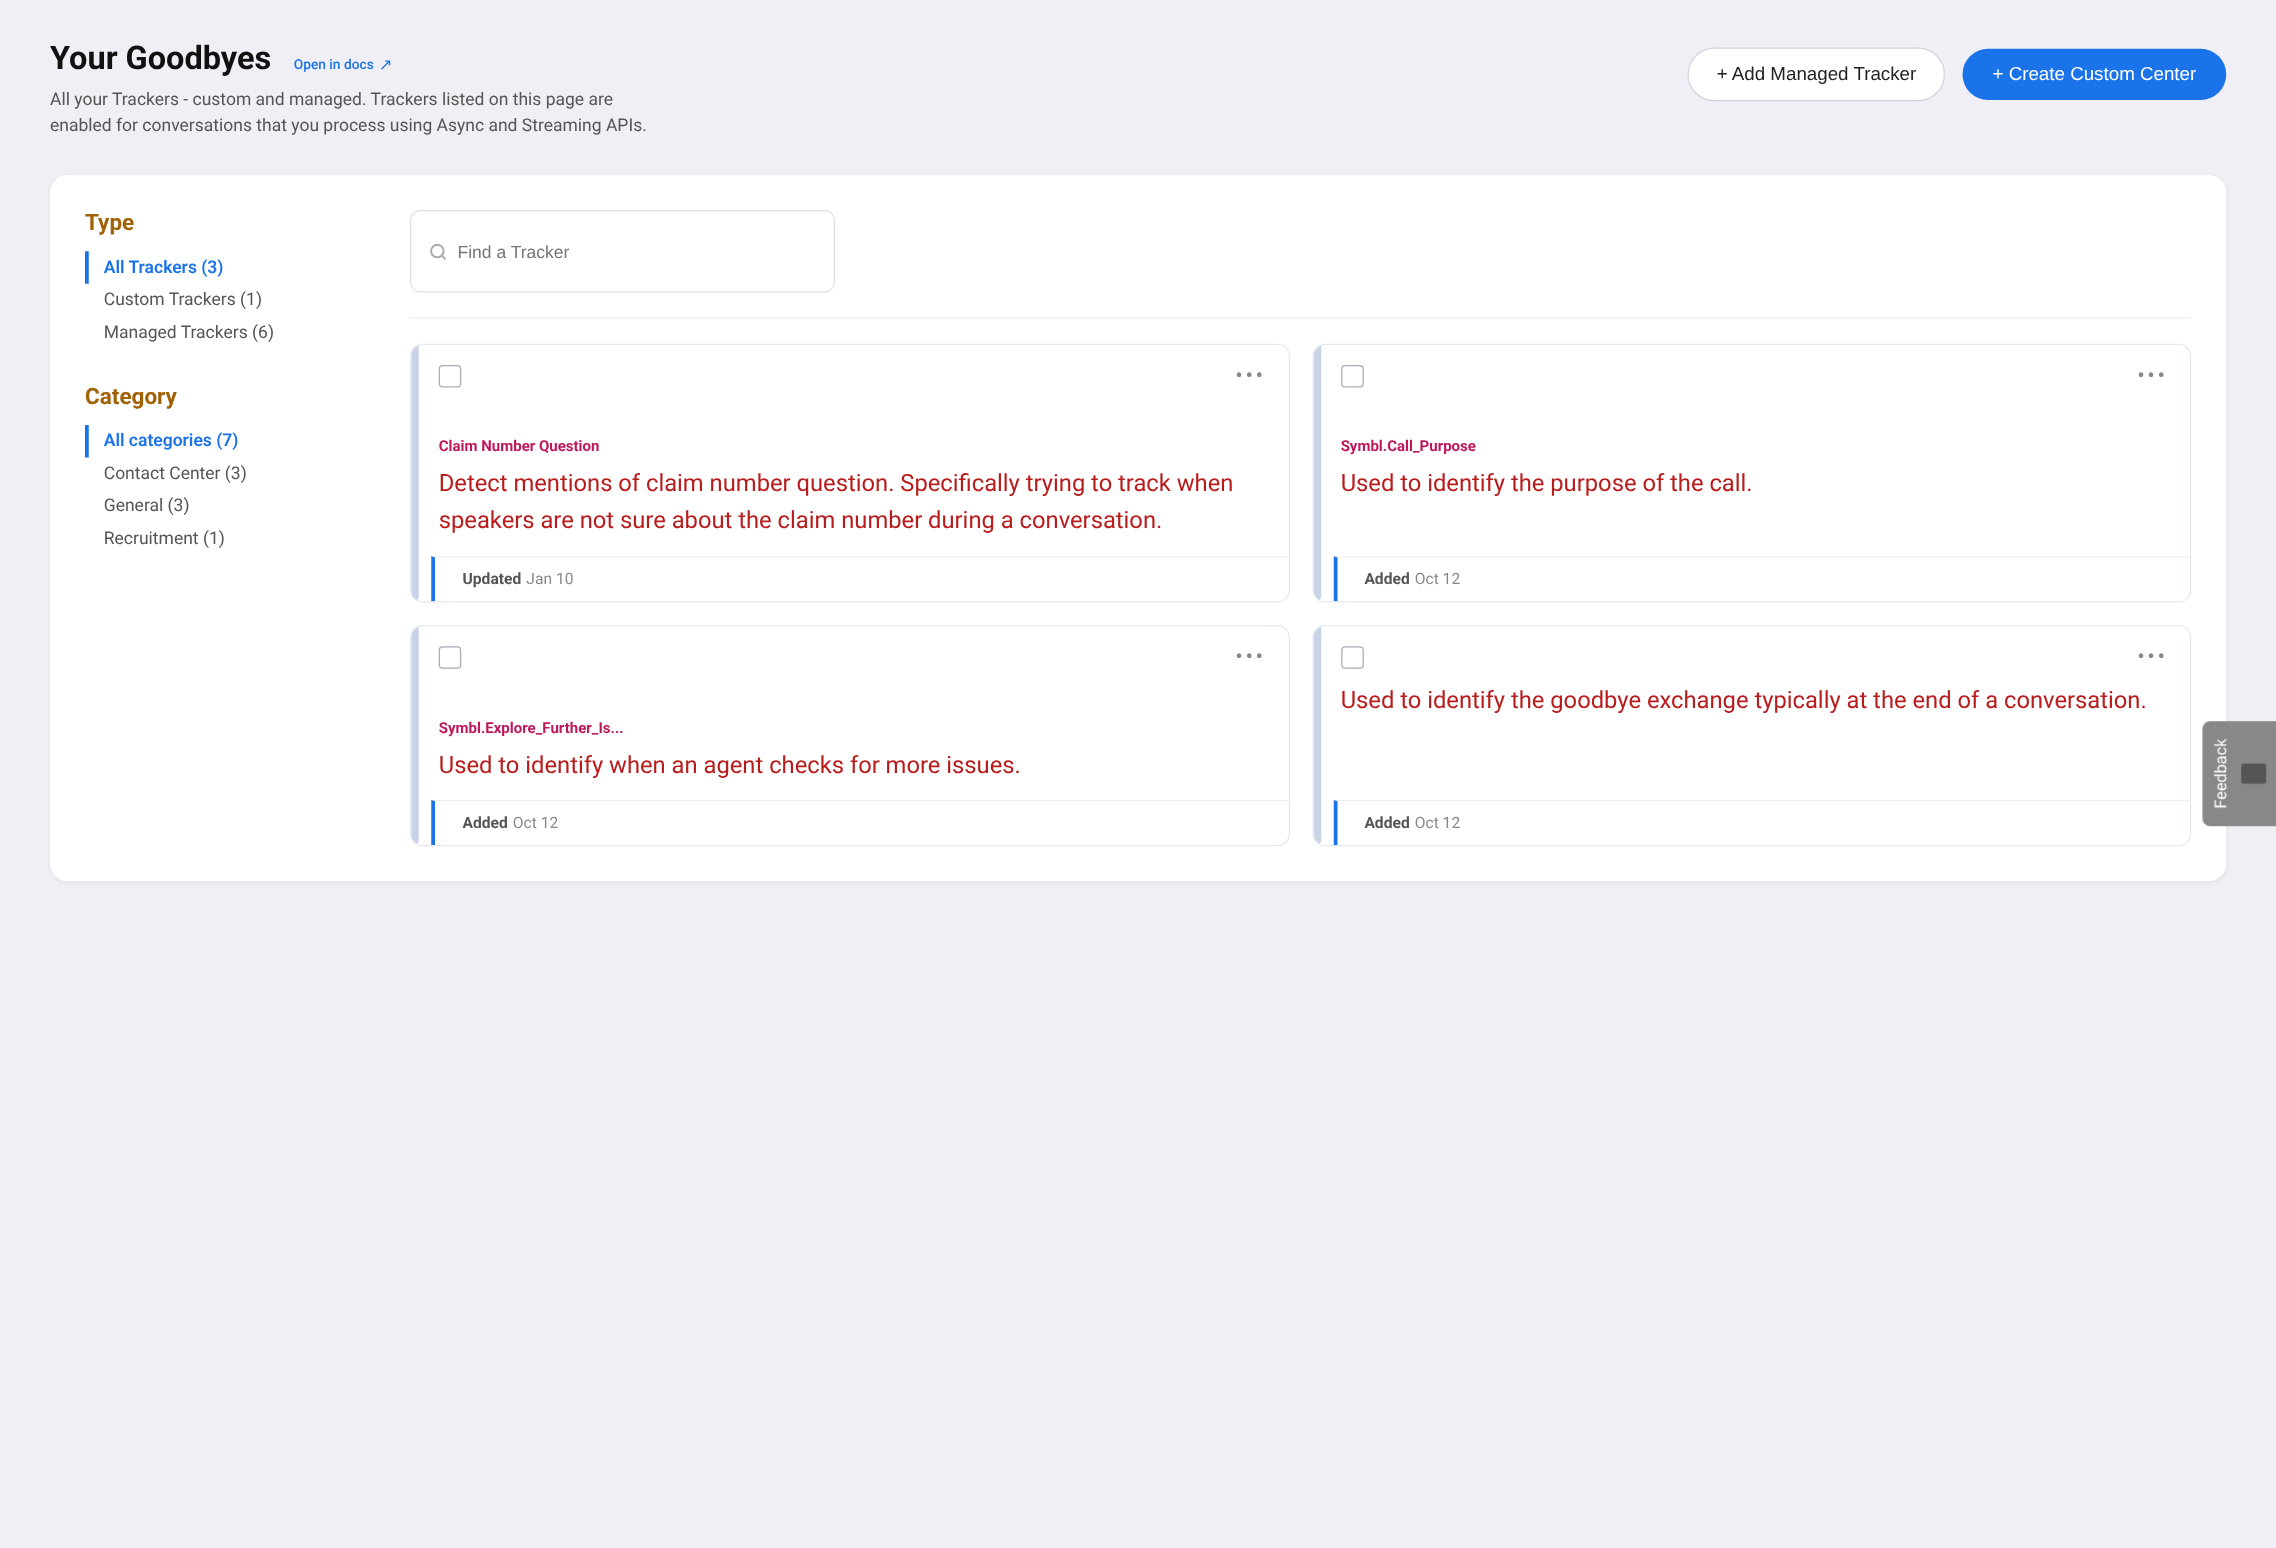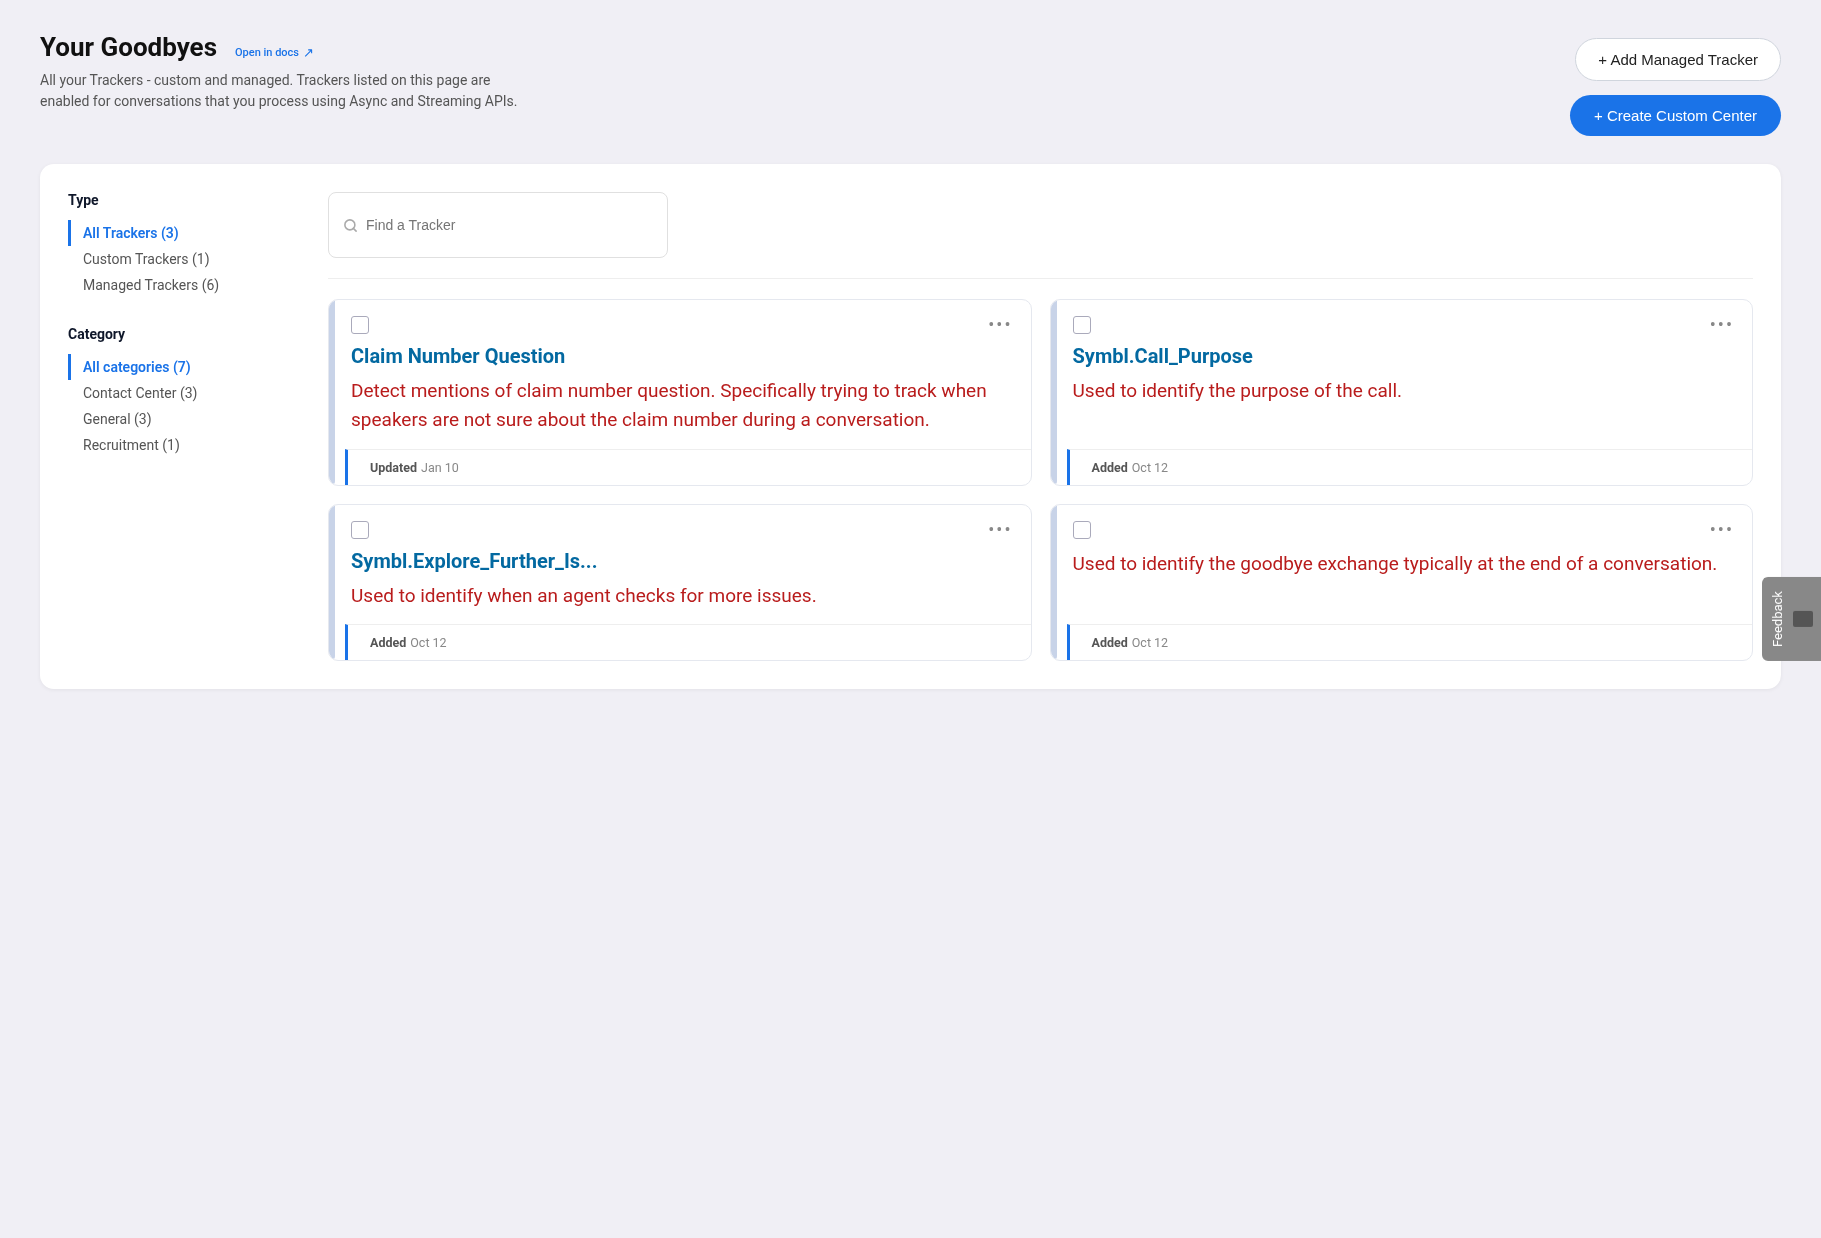--- a/index.html
+++ b/index.html
@@ -43,23 +43,22 @@
     .header-desc {
       color: #555;
       font-size: 14px;
       margin-top: 8px;
       max-width: 480px;
       line-height: 1.5;
     }
     .header-actions {
       display: flex;
       gap: 14px;
-      align-items: flex-end;
+      align-items: center;
       margin-top: 6px;
-      flex-direction: column;
     }
     .btn-add-managed {
       background: #fff;
       border: 1.5px solid #d0d5dd;
       color: #222;
       padding: 12px 22px;
       border-radius: 50px;
       font-size: 15px;
       font-weight: 500;
       cursor: pointer;
@@ -89,23 +88,23 @@
       box-shadow: 0 1px 4px rgba(0,0,0,0.06);
     }
     .sidebar {
       width: 230px;
       flex-shrink: 0;
     }
     .sidebar-section {
       margin-bottom: 28px;
     }
     .sidebar-section-title {
-      font-size: 14px;
+      font-size: 18px;
       font-weight: 700;
-      color: #0f172a;
+      color: #a16207;
       margin-bottom: 12px;
     }
     .sidebar-item {
       padding: 5px 0 5px 12px;
       font-size: 14px;
       color: #555;
       cursor: pointer;
       border-left: 3px solid transparent;
     }
     .sidebar-item.active {
@@ -190,24 +189,25 @@
       flex-shrink: 0;
     }
     .tracker-menu-dots {
       cursor: pointer;
       color: #888;
       font-size: 18px;
       letter-spacing: 2px;
       line-height: 1;
     }
     .tracker-name {
-      font-size: 20px;
+      font-size: 12px;
       font-weight: 700;
-      color: #0369a1;
+      color: #be185d;
       margin-bottom: 8px;
+      margin-top: 30px;
     }
     .tracker-desc {
       font-size: 19px;
       color: #b91c1c;
       line-height: 1.55;
       flex: 1;
     }
     .tracker-footer {
       border-top: 1px solid #eee;
       padding: 10px 18px 10px 22px;

